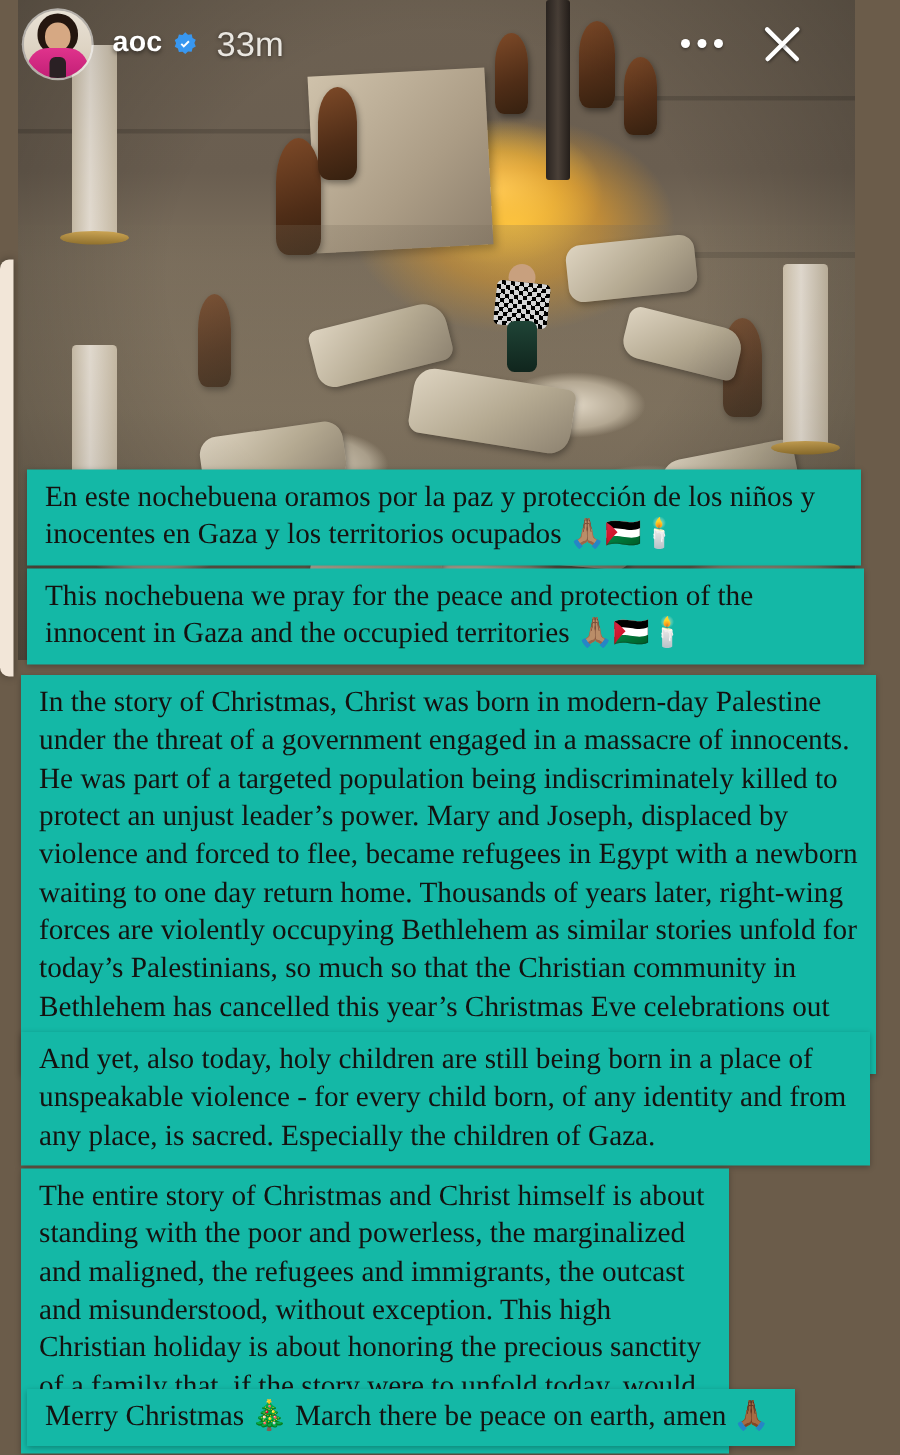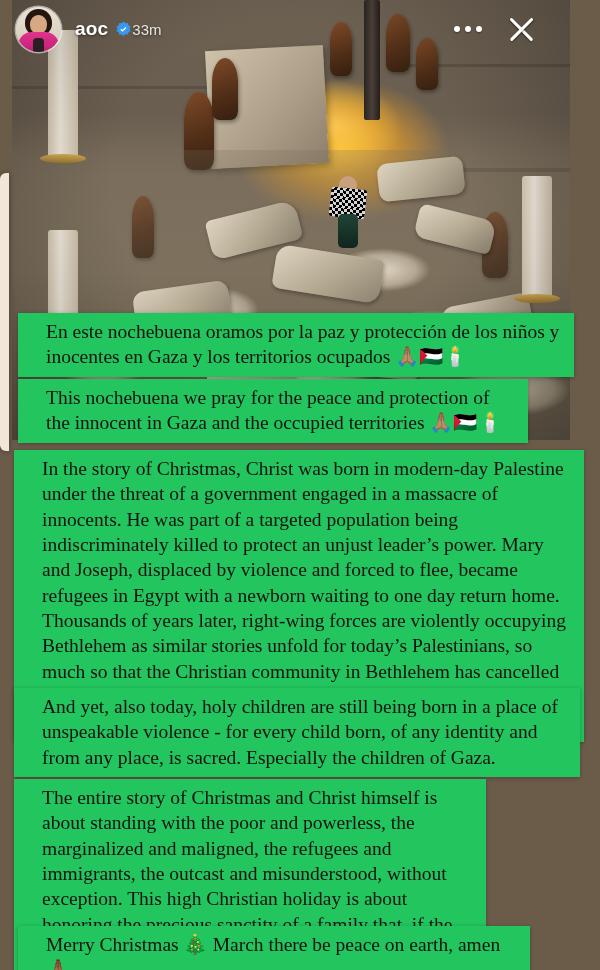--- a/index.html
+++ b/index.html
@@ -199,21 +199,22 @@
     letter-spacing: .2px;
     text-shadow: 0 1px 3px rgba(0,0,0,.5);
   }
   .verified-badge {
     width: 17px; height: 17px;
     margin-left: 7px;
     flex: 0 0 auto;
   }
   .timestamp {
     color: #e9e6e0;
-    font-size: 15px;
+    font-size: 23px;
+    margin-left: 12px;
     text-shadow: 0 1px 3px rgba(0,0,0,.5);
   }
   .header-spacer { flex: 1 1 auto; }
   .more-button {
     display: flex;
     align-items: center;
     gap: 5px;
     margin-right: 22px;
     cursor: pointer;
   }
@@ -243,31 +244,31 @@
 
   
   .caption-stack {
     position: absolute;
     left: 0; top: 0;
     width: 600px;
     z-index: 5;
   }
   .caption-block {
     position: absolute;
-    background: #22c55e;
+    background: #14b8a6;
     color: #141210;
     font-family: "Liberation Serif", "DejaVu Serif", serif;
     font-size: 19.5px;
     line-height: 1.30;
-    padding: 6px 10px 7px 28px;
+    padding: 6px 10px 7px 12px;
     box-sizing: border-box;
     box-shadow: 0 1px 4px rgba(0,0,0,.28);
   }
   .cap-1 { left: 18px; top: 313px; width: 556px; }
-  .cap-2 { left: 18px; top: 379px; width: 510px; }
+  .cap-2 { left: 18px; top: 379px; width: 558px; }
   .cap-3 { left: 14px; top: 450px; width: 570px; }
   .cap-4 { left: 14px; top: 688px; width: 566px; }
   .cap-5 { left: 14px; top: 779px; width: 472px; }
   .cap-6 { left: 18px; top: 926px; width: 512px; }
 </style>
 </head>
 <body>
 
 <div class="story-viewer">
 

